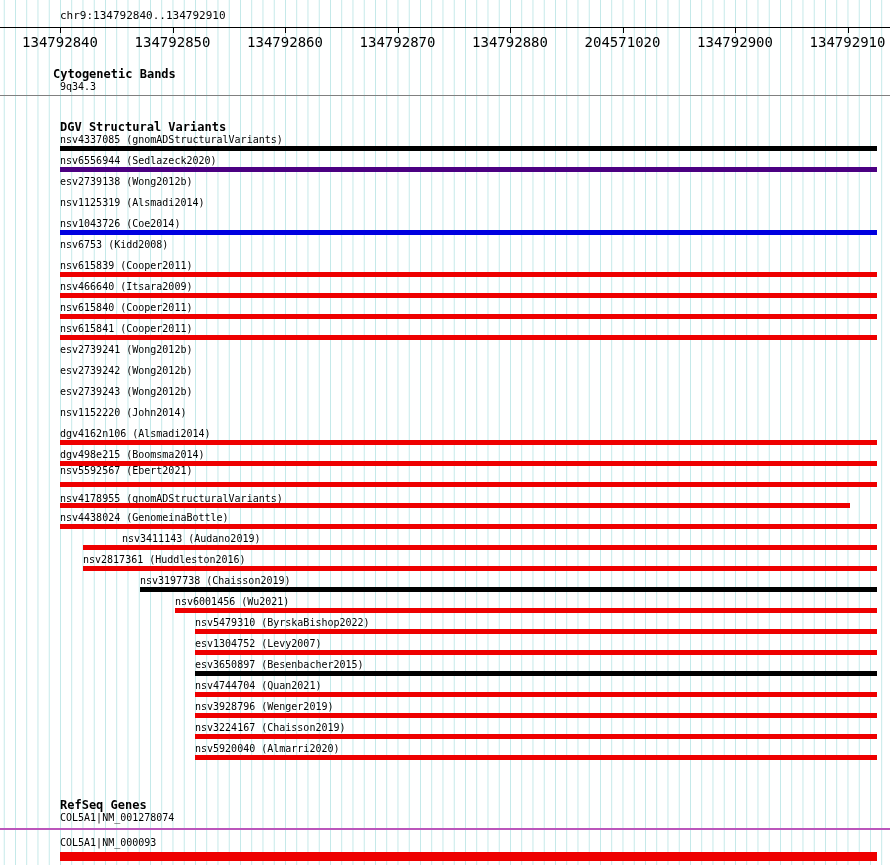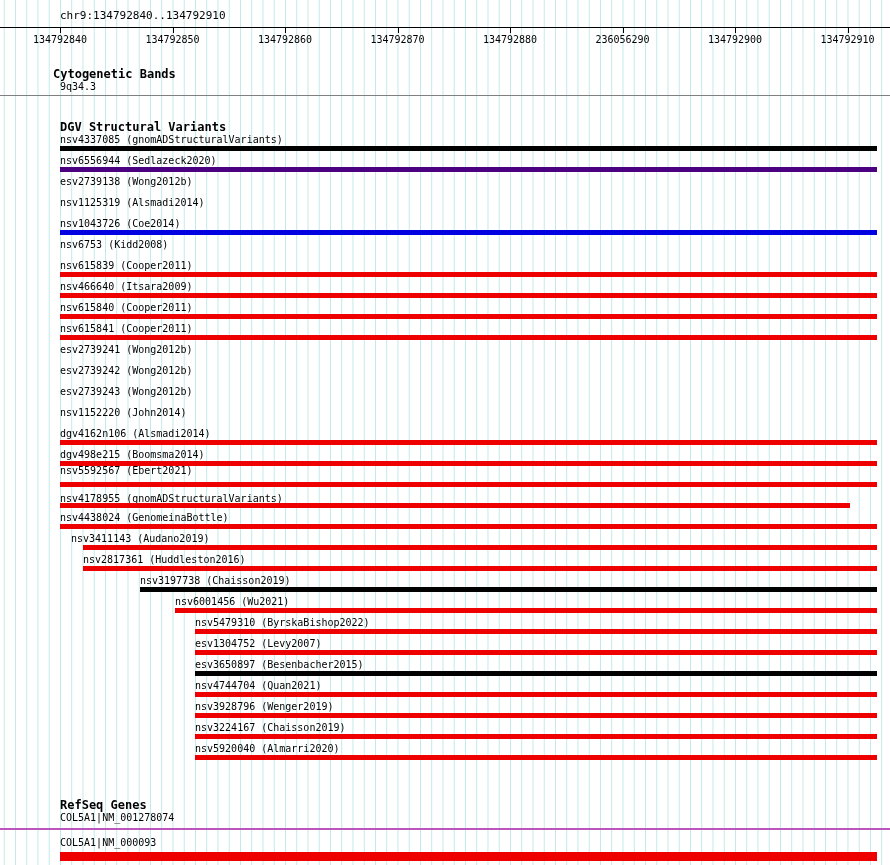--- a/index.html
+++ b/index.html
@@ -10,21 +10,21 @@
   }
   .grid {
     position:absolute; inset:0; z-index:0;
     background-image:linear-gradient(to right, var(--grid-color,#c2e8e8) 1px, transparent 1px);
     background-size:11.25px 100%;
     background-position:3.75px 0;
   }
   .region-label { position:absolute; left:60px; top:9px; font-size:11px; z-index:2; white-space:nowrap; }
   .ruler-line { position:absolute; left:0; top:27px; width:890px; height:1px; background:#000; z-index:2; }
   .tick-mark { position:absolute; top:28px; width:1px; height:5px; background:#000; z-index:2; }
-  .tick-label { position:absolute; top:34px; transform:translateX(-50%); font-size:10px; white-space:nowrap; z-index:2; }
+  .tick-label { position:absolute; top:34px; transform:translateX(-50%); font-size:14px; white-space:nowrap; z-index:2; }
   .section-title { position:absolute; font-size:12px; font-weight:bold; white-space:nowrap; z-index:2; }
   .small-label { position:absolute; font-size:10px; white-space:nowrap; z-index:2; }
   .hline { position:absolute; height:1px; background:#808080; z-index:2; }
   .variant-label { position:absolute; font-size:10px; white-space:nowrap; z-index:2; }
   .variant-bar { position:absolute; height:5px; z-index:2; }
   .gene-line { position:absolute; height:2px; z-index:2; }
   .gene-box { position:absolute; height:9px; z-index:2; }
 </style>
 </head>
 <body>
@@ -39,21 +39,21 @@
       <div class="tick-label" style="left: 60px;">134792840</div>
       <div class="tick-mark" style="left: 172.5px;"></div>
       <div class="tick-label" style="left: 172.5px;">134792850</div>
       <div class="tick-mark" style="left: 285px;"></div>
       <div class="tick-label" style="left: 285px;">134792860</div>
       <div class="tick-mark" style="left: 397.5px;"></div>
       <div class="tick-label" style="left: 397.5px;">134792870</div>
       <div class="tick-mark" style="left: 510px;"></div>
       <div class="tick-label" style="left: 510px;">134792880</div>
       <div class="tick-mark" style="left: 622.5px;"></div>
-      <div class="tick-label" style="left: 622.5px;">236056290</div>
+      <div class="tick-label" style="left: 622.5px;">204571020</div>
       <div class="tick-mark" style="left: 735px;"></div>
       <div class="tick-label" style="left: 735px;">134792900</div>
       <div class="tick-mark" style="left: 847.5px;"></div>
       <div class="tick-label" style="left: 847.5px;">134792910</div>
     </div>
 
   <div class="section-title" style="left:53px; top:67px;">Cytogenetic Bands</div>
   <div class="small-label" style="left:60px; top:81px;">9q34.3</div>
   <div class="hline" style="left:0; top:95px; width:890px;"></div>
 
@@ -102,21 +102,21 @@
 
   <div class="variant-label" style="left: 60px; top: 470px; margin-top: 23px;">nsv4178955 (gnomADStructuralVariants)</div>
   <div class="variant-bar" style="left: 60px; width: 817px; top: 482px; background: rgb(238, 0, 0);"></div>
 
   <div class="variant-label" style="left: 60px; top: 465px;">nsv5592567 (Ebert2021)</div>
   <div class="variant-bar" style="left: 60px; width: 790px; top: 503px; background: rgb(238, 0, 0);"></div>
 
   <div class="variant-label" style="left: 60px; top: 512px;">nsv4438024 (GenomeinaBottle)</div>
   <div class="variant-bar" style="left: 60px; width: 817px; top: 524px; background: rgb(238, 0, 0);"></div>
 
-  <div class="variant-label" style="left: 71px; top: 533px;">nsv3411143 (Audano2019)</div>
+  <div class="variant-label" style="left: 94px; top: 533px; padding-left: 28px;">nsv3411143 (Audano2019)</div>
   <div class="variant-bar" style="left: 83px; width: 794px; top: 545px; background: rgb(238, 0, 0);"></div>
 
   <div class="variant-label" style="left: 83px; top: 554px;">nsv2817361 (Huddleston2016)</div>
   <div class="variant-bar" style="left: 83px; width: 794px; top: 566px; background: rgb(238, 0, 0);"></div>
 
   <div class="variant-label" style="left: 140px; top: 575px;">nsv3197738 (Chaisson2019)</div>
   <div class="variant-bar" style="left: 140px; width: 737px; top: 587px; background: rgb(0, 0, 0);"></div>
 
   <div class="variant-label" style="left: 175px; top: 596px;">nsv6001456 (Wu2021)</div>
   <div class="variant-bar" style="left: 175px; width: 702px; top: 608px; background: rgb(238, 0, 0);"></div>

